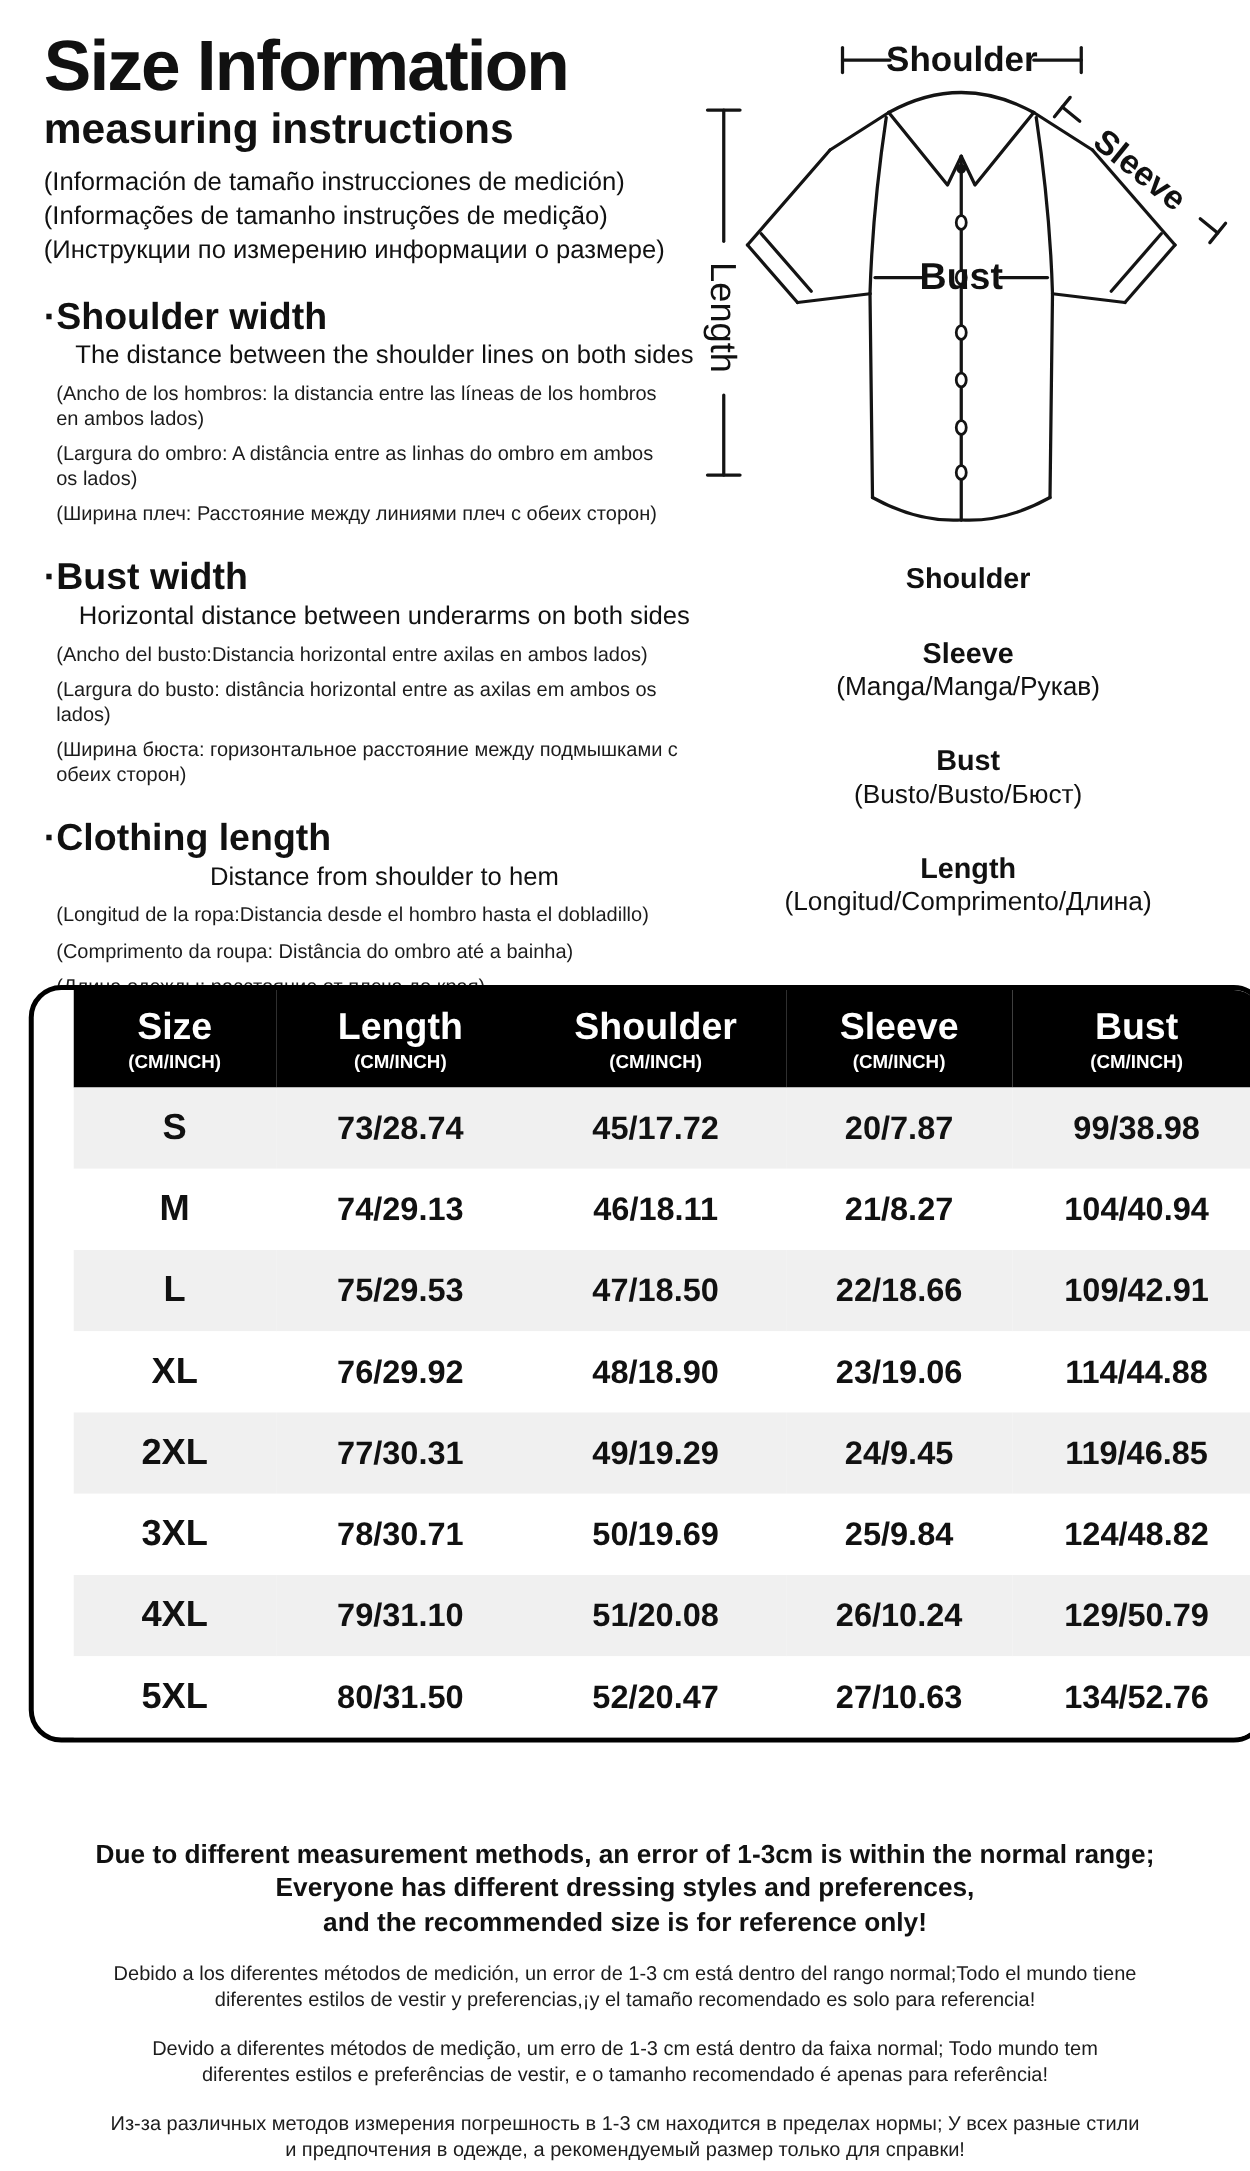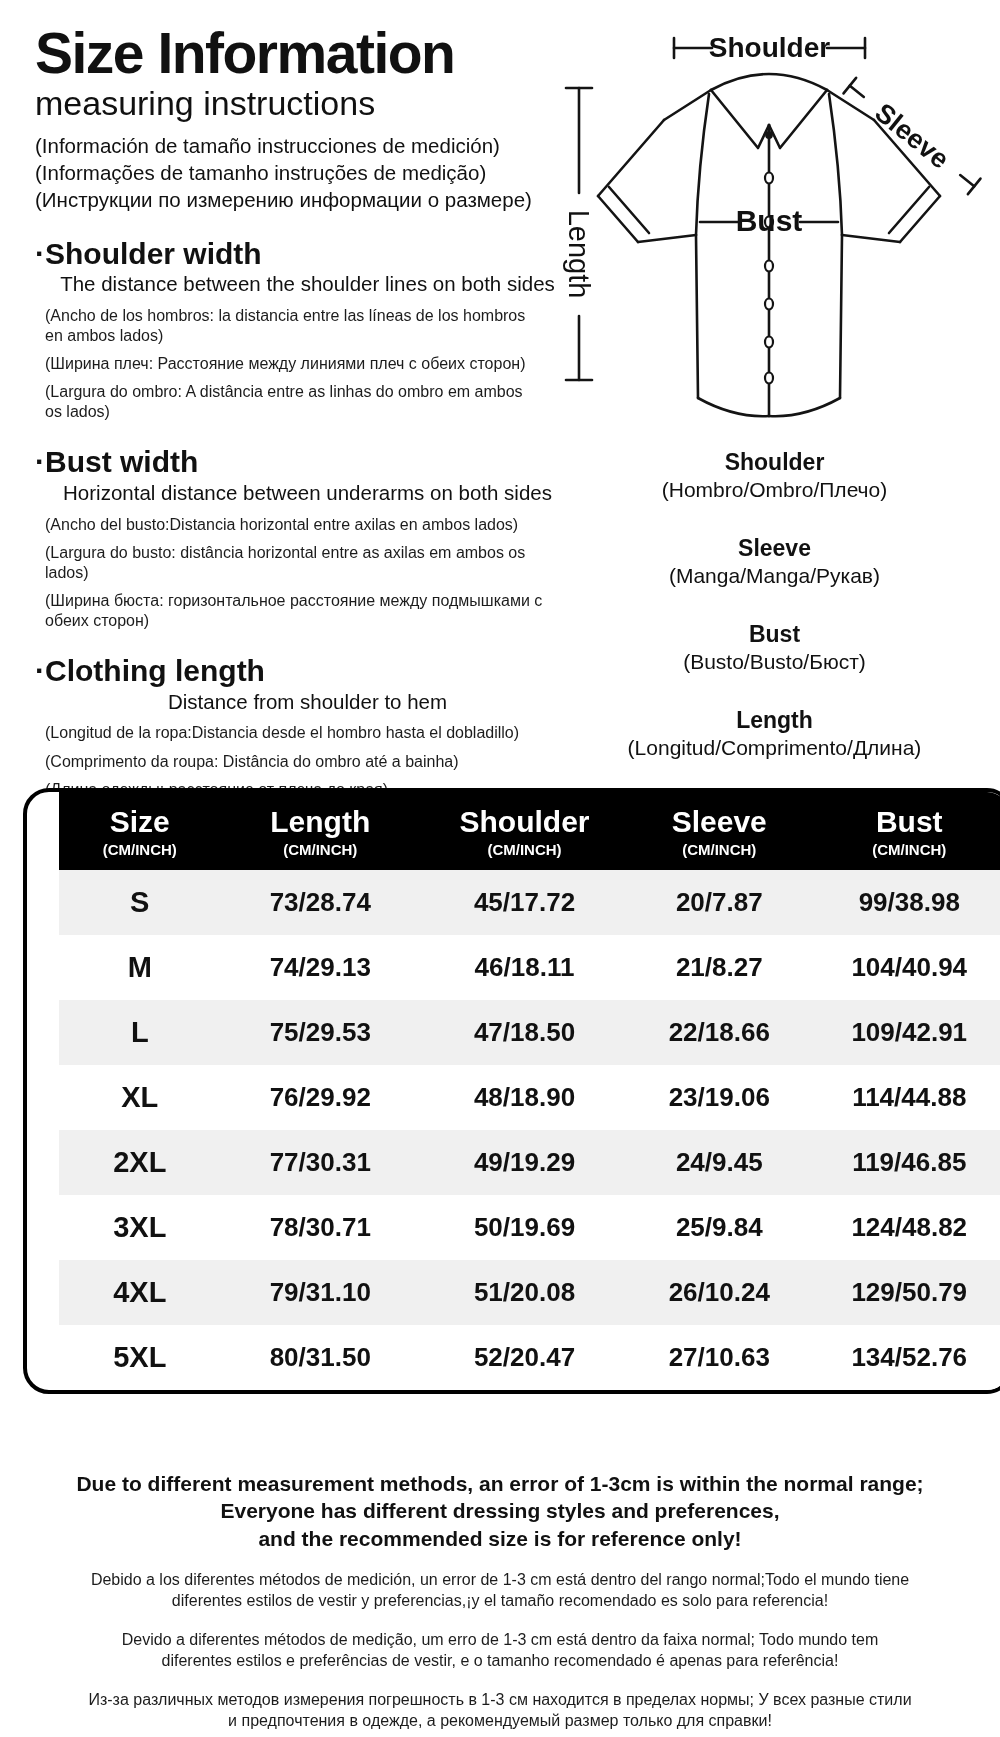--- a/index.html
+++ b/index.html
@@ -6,21 +6,21 @@
   body {
     width:1000px; height:1737px; position:relative;
     background:#ffffff; color:#111111;
     font-family:"Liberation Sans", sans-serif;
     overflow:hidden;
   }
 
   
   .left-col { position:absolute; top:24px; left:35px; width:535px; }
   .page-title { font-size:57px; font-weight:700; letter-spacing:-1.5px; line-height:1.02; margin:0; }
-  .page-subtitle { font-size:34px; font-weight:400; margin:4px 0 10px; line-height:1.05; }
+  .page-subtitle { font-size:34px; font-weight:700; margin:4px 0 10px; line-height:1.05; }
   .title-trans { font-size:20.5px; line-height:1.33; }
 
   .section { margin-top:24px; }
   .section-heading { font-size:30px; font-weight:700; line-height:1.05; margin:0; }
   .section-desc { font-size:20.5px; margin:3px 0 9px 10px; line-height:1.2;text-align:center; }
   .section-trans { font-size:16px; margin:0 0 8px 10px; max-width:498px; line-height:1.26; color:#1c1c1c; }
 
   
   .right-col { position:absolute; top:28px; left:552px; width:445px; }
   .shirt-svg { display:block; width:445px; height:408px; }
@@ -63,22 +63,22 @@
   <div>
     <div class="title-trans">(Información de tamaño instrucciones de medición)</div>
     <div class="title-trans">(Informações de tamanho instruções de medição)</div>
     <div class="title-trans">(Инструкции по измерению информации о размере)</div>
   </div>
 
   <div class="section">
     <h3 class="section-heading"><span>·</span><span>Shoulder width</span></h3>
     <div class="section-desc">The distance between the shoulder lines on both sides</div>
     <div class="section-trans">(Ancho de los hombros: la distancia entre las líneas de los hombros en ambos lados)</div>
+    <div class="section-trans">(Largura do ombro: A distância entre as linhas do ombro em ambos os lados)</div>
     <div class="section-trans">(Ширина плеч: Расстояние между линиями плеч с обеих сторон)</div>
-    <div class="section-trans">(Largura do ombro: A distância entre as linhas do ombro em ambos os lados)</div>
   </div>
 
   <div class="section">
     <h3 class="section-heading"><span>·</span><span>Bust width</span></h3>
     <div class="section-desc">Horizontal distance between underarms on both sides</div>
     <div class="section-trans">(Ancho del busto:Distancia horizontal entre axilas en ambos lados)</div>
     <div class="section-trans">(Largura do busto: distância horizontal entre as axilas em ambos os lados)</div>
     <div class="section-trans">(Ширина бюста: горизонтальное расстояние между подмышками с обеих сторон)</div>
   </div>
 
@@ -154,21 +154,20 @@
 
     <text x="217.5" y="29" text-anchor="middle" font-size="28" font-weight="bold">Shoulder</text>
     <text x="217" y="203" text-anchor="middle" font-size="30" font-weight="bold">Bust</text>
     <text x="0" y="9" text-anchor="middle" font-size="27" font-weight="bold" transform="translate(360,108) rotate(39)">Sleeve</text>
     <text x="0" y="10" text-anchor="middle" font-size="29" transform="translate(27,226) rotate(90)">Length</text>
   </svg>
 
   <div class="legend">
     <div class="legend-entry">
       <div class="legend-term">Shoulder</div>
-      <div class="legend-trans">(Hombro/Ombro/Плечо)</div>
     </div>
     <div class="legend-entry">
       <div class="legend-term">Sleeve</div>
       <div class="legend-trans">(Manga/Manga/Рукав)</div>
     </div>
     <div class="legend-entry">
       <div class="legend-term">Bust</div>
       <div class="legend-trans">(Busto/Busto/Бюст)</div>
     </div>
     <div class="legend-entry">

